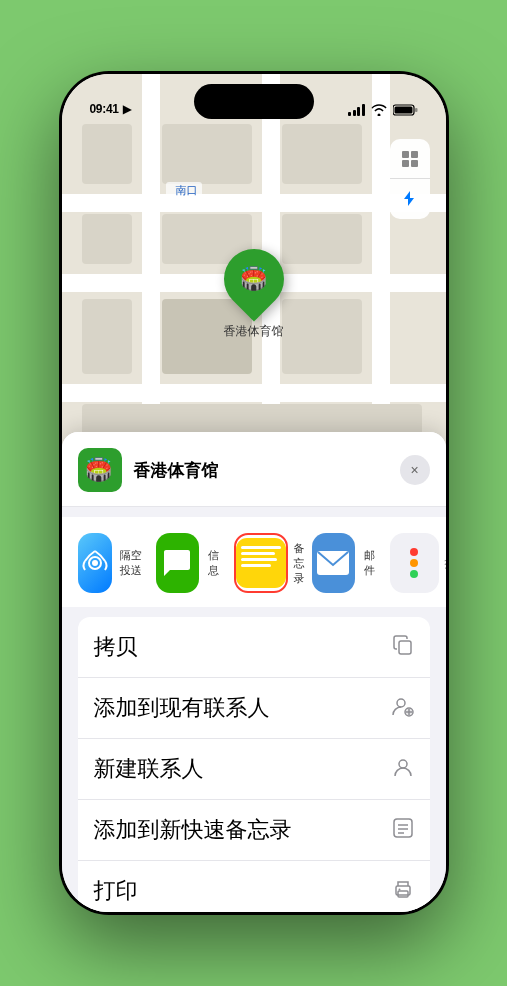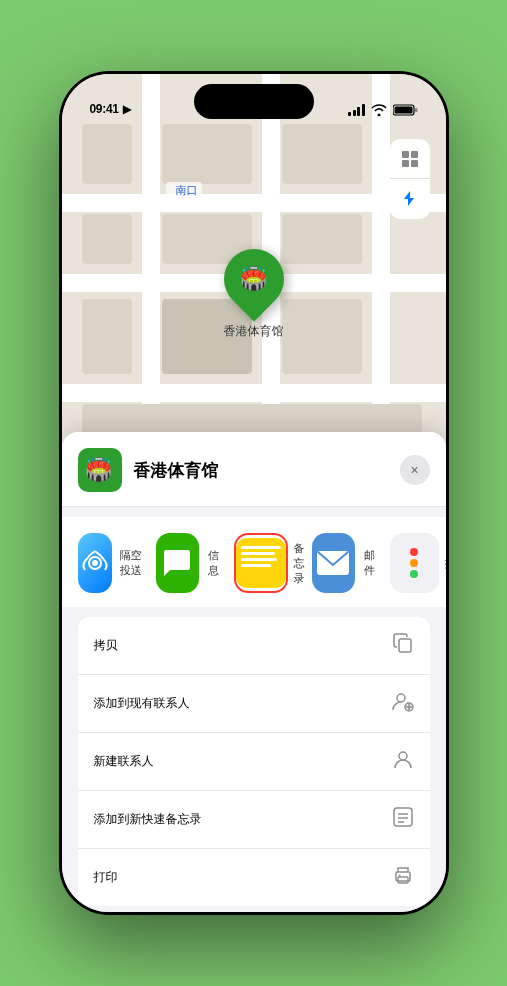--- a/index.html
+++ b/index.html
@@ -294,21 +294,21 @@
       align-items: center;
       justify-content: space-between;
       padding: 15px 16px;
       cursor: pointer;
       border-bottom: 0.5px solid #e5e5ea;
     }
     .action-item:last-child {
       border-bottom: none;
     }
     .action-label {
-      font-size: 12px;
+      font-size: 22px;
       color: #000;
     }
     .action-icon {
       font-size: 20px;
       color: #8e8e93;
     }
     
     .home-indicator {
       position: absolute;
       bottom: 8px;

